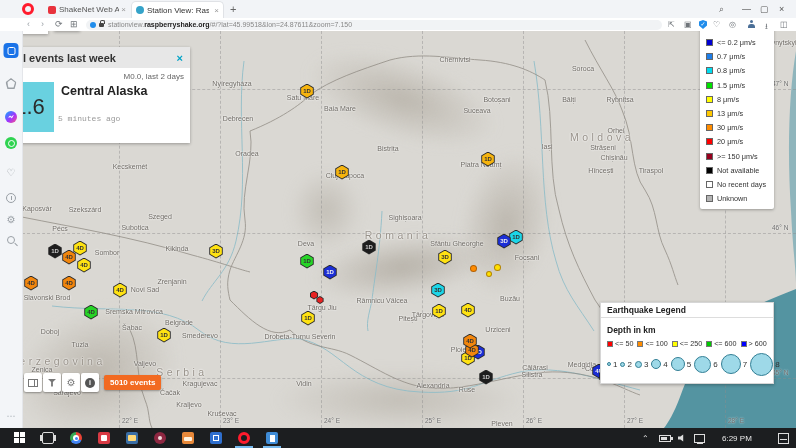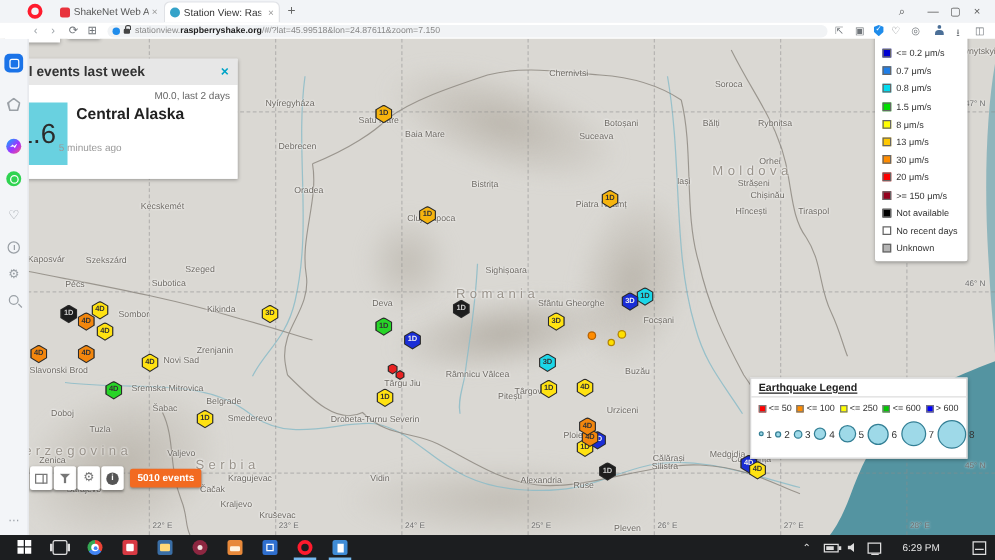--- a/index.html
+++ b/index.html
@@ -78,28 +78,28 @@
   #logo .t3{font-size:10px;color:#b9bcc0;margin-left:4px;}
   #logo .tagline{position:absolute;left:18px;top:14px;width:26px;height:2px;background:#e62d3e;opacity:.7;}
   #events-panel{left:5px;top:47px;width:185px;z-index:41;}
   #ep-head{height:21px;background:#e7e7e7;display:flex;align-items:center;padding:0 7px;}
   #ep-title{font-size:11px;font-weight:bold;color:#333;flex:1;}
   #ep-x{color:#00a3c7;font-weight:bold;font-size:11px;}
   #ep-card{position:relative;height:75px;background:#fff;}
   #ep-filter{position:absolute;right:6px;top:4px;font-size:8px;color:#666;}
   #ep-mag{position:absolute;left:0px;top:14px;width:49px;height:50px;display:flex;align-items:center;justify-content:center;font-size:22px;color:#2b2b2b;}
   #ep-loc{position:absolute;left:56px;top:16px;font-size:12.5px;font-weight:bold;color:#222;}
-  #ep-ago{position:absolute;left:42px;top:46px;font-size:8px;color:#9a9a9a;}
+  #ep-ago{position:absolute;left:53px;top:46px;font-size:8px;color:#9a9a9a;font-family:Liberation Mono, monospace;}
   #gm-panel{left:700px;top:17px;width:68px;padding:5px 0 6px 6px;border-radius:2px;}
   #gm-title{font-size:8.5px;font-weight:bold;color:#222;margin-bottom:6px;}
   .gm-row{display:flex;align-items:center;margin-top:5.2px;}
   .gm-sw{width:7px;height:7px;border:1px solid #666;box-sizing:border-box;margin-right:4px;flex:0 0 auto;}
   .gm-lab{font-size:7.3px;color:#333;white-space:nowrap;}
   #eq-panel{left:600px;top:302px;width:174px;border:1px solid #d6d6d6;box-sizing:border-box;}
-  #eq-head{height:14px;line-height:14px;padding-left:6px;font-size:8.5px;font-weight:bold;color:#222;border-bottom:1px solid #ddd;text-decoration:underline;}
+  #eq-head{height:14px;line-height:14px;padding-left:6px;font-size:8.5px;font-weight:bold;color:#222;border-bottom:1px solid #ddd;}
   #eq-body{padding:4px 5px 6px 6px;}
   .eq-sub{font-size:8.5px;font-weight:bold;color:#222;margin:3px 0 4px 0;}
   #eq-depth{display:flex;align-items:center;}
   .eqd{display:flex;align-items:center;margin-right:4px;}
   .eqd .sw{width:6px;height:6px;border:1px solid #777;box-sizing:border-box;margin-right:2px;}
   .eqd .lb{font-size:7.2px;color:#333;white-space:nowrap;}
   #eq-mags{display:flex;align-items:center;margin-top:3px;height:26px;}
   .mg-c{border-radius:50%;background:#9ed9e8;border:1px solid #337f95;box-sizing:border-box;flex:0 0 auto;}
   .mg-n{font-size:8px;color:#333;margin:0 3px 0 2px;}
   
@@ -492,20 +492,21 @@
         <div class="gm-row">
           <span class="gm-sw" style="background: rgb(180, 180, 180);"></span>
           <span class="gm-lab">Unknown</span>
         </div>
       </div>
   </div>
 
   <div class="panel" id="eq-panel">
     <div id="eq-head">Earthquake Legend</div>
     <div id="eq-body">
+      <div class="eq-sub">Depth in km</div>
       <div id="eq-depth">
           <span class="eqd">
             <span class="sw" style="background: rgb(255, 0, 0);"></span>
             <span class="lb">&lt;= 50</span>
           </span>
           <span class="eqd">
             <span class="sw" style="background: rgb(255, 140, 0);"></span>
             <span class="lb">&lt;= 100</span>
           </span>
           <span class="eqd">

